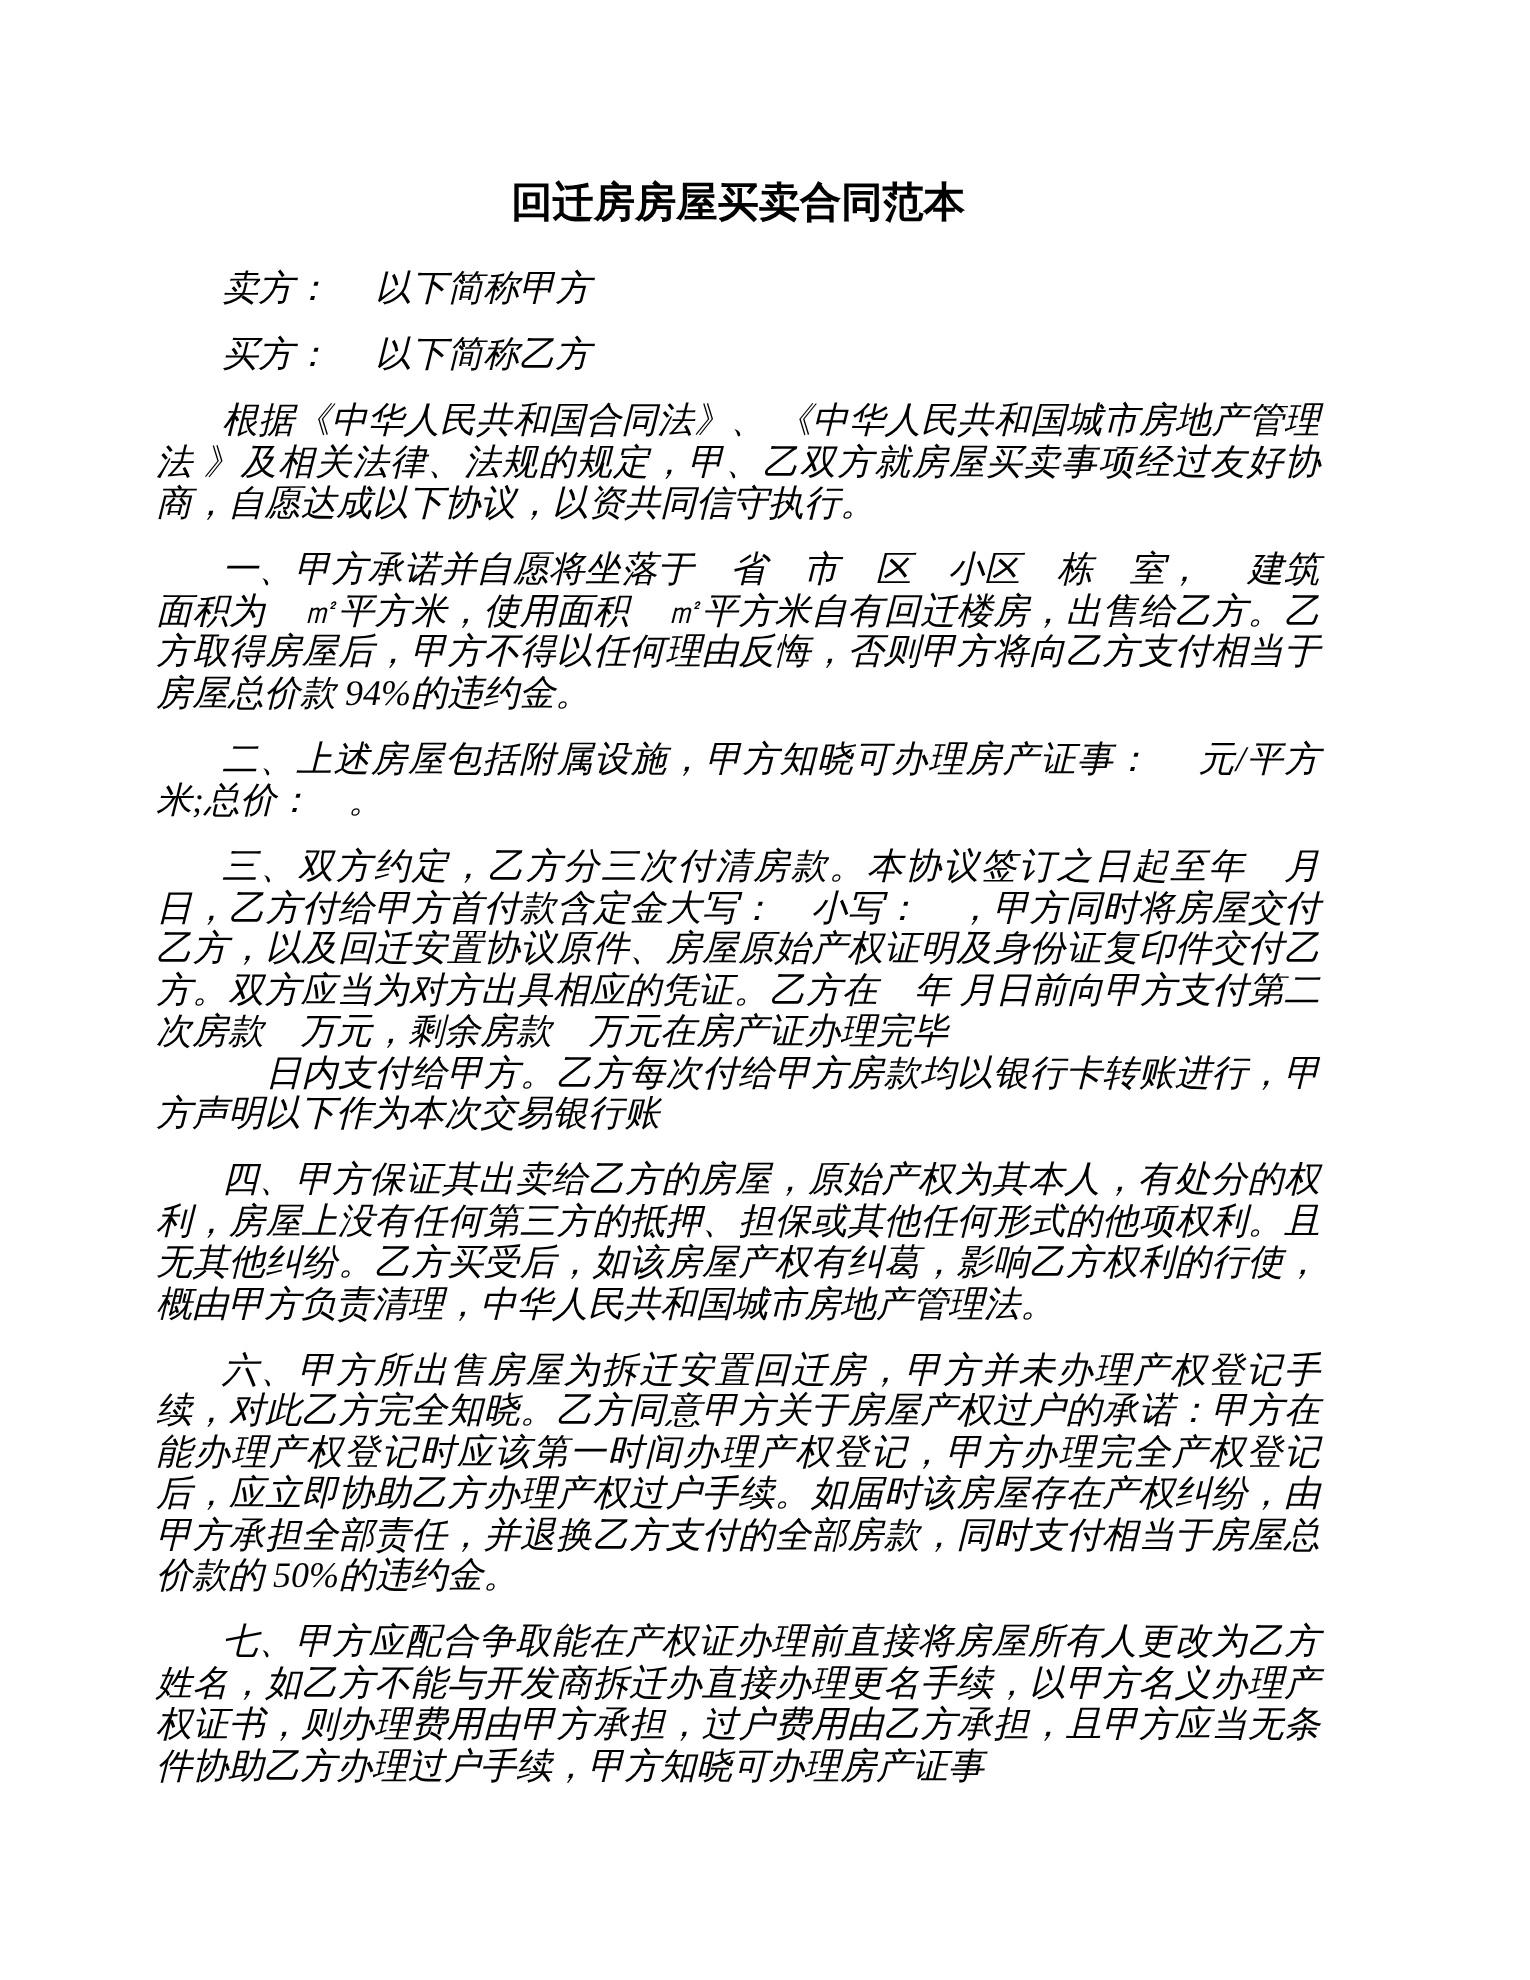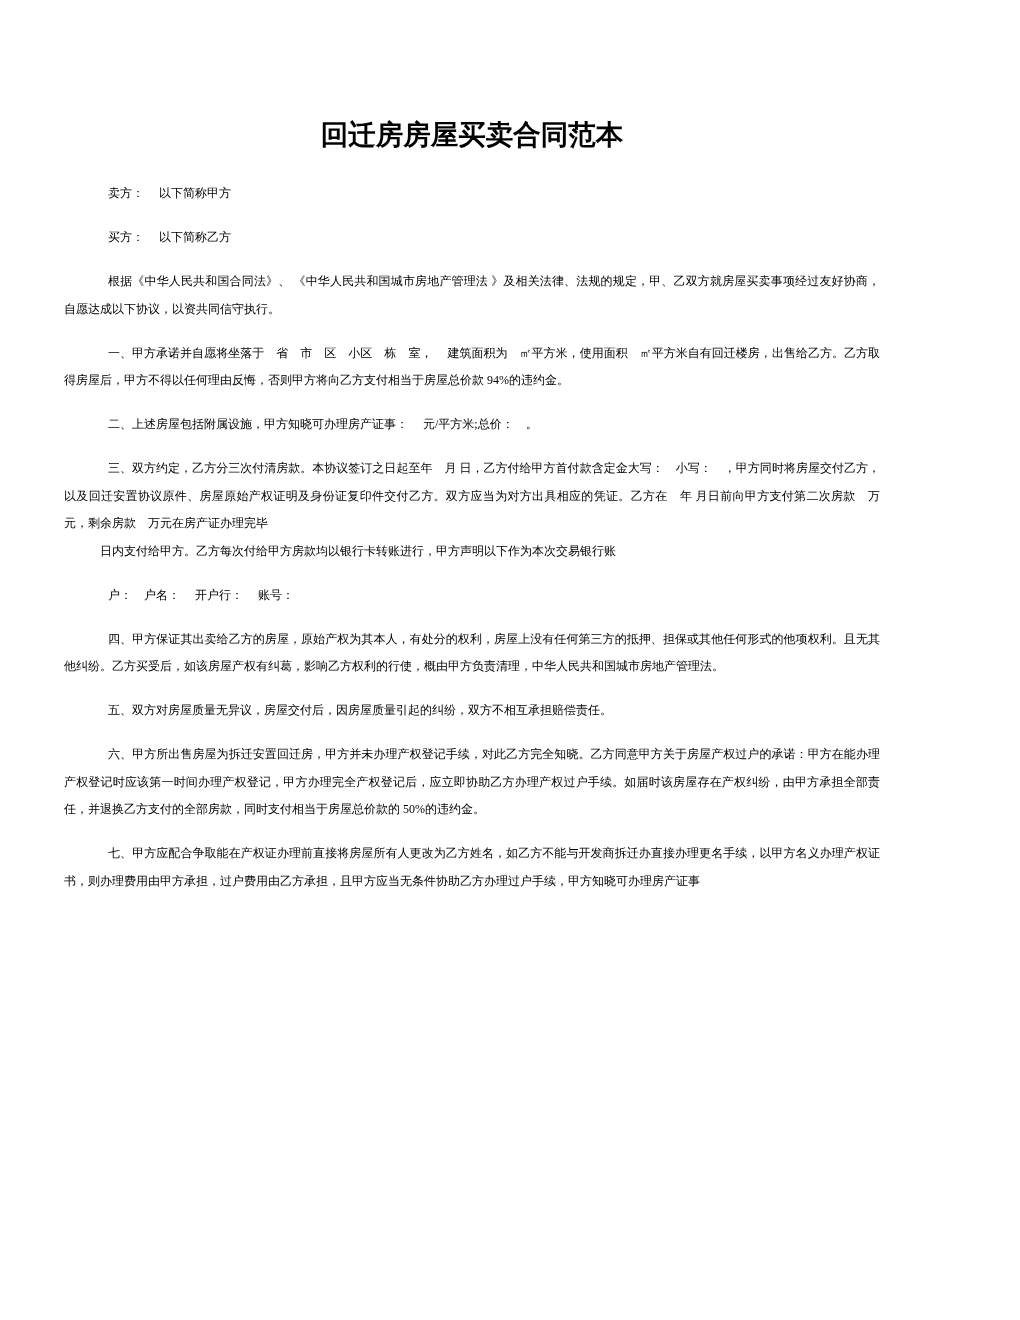--- a/index.html
+++ b/index.html
@@ -11,57 +11,56 @@
     position: relative;
     width: 1020px;
     height: 1320px;
     background: #ffffff;
     color: #000000;
     font-family: "Liberation Serif", "DejaVu Serif", serif;
     overflow: hidden;
     box-sizing: border-box;
   }
   .doc {
-    padding: 117px 140px 0 64px;
+    padding: 117px 140px 0 104px;
     box-sizing: border-box;
   }
   .doc-title {
     margin: 0 0 27px 0;
     font-size: 27.5px;
     line-height: 36px;
     font-weight: bold;
     text-align: center;
     white-space: pre-wrap;
   }
   .para {
     margin: 0 0 16.5px 0;
-    font-size: 12px;
+    font-size: 24px;
     line-height: 27.5px;
     text-indent: 44px;
     text-align: justify;
     white-space: pre-wrap;
     word-break: break-all;
+    font-style: italic;
   }
   .para:last-child {
     margin-bottom: 12px;
   }
 </style>
 </head>
 <body>
 
 <div class="page">
   <div class="doc">
     <h1 class="doc-title">回迁房房屋买卖合同范本</h1>
 
     <p class="para">卖方：　 以下简称甲方</p>
     <p class="para">买方：　 以下简称乙方</p>
     <p class="para">根据《中华人民共和国合同法》、 《中华人民共和国城市房地产管理法 》及相关法律、法规的规定，甲、乙双方就房屋买卖事项经过友好协商，自愿达成以下协议，以资共同信守执行。</p>
     <p class="para">一、甲方承诺并自愿将坐落于　省　市　区　小区　栋　室，　 建筑面积为　㎡平方米，使用面积　㎡平方米自有回迁楼房，出售给乙方。乙方取得房屋后，甲方不得以任何理由反悔，否则甲方将向乙方支付相当于房屋总价款 94%的违约金。</p>
     <p class="para">二、上述房屋包括附属设施，甲方知晓可办理房产证事：　 元/平方米;总价：　。</p>
     <p class="para">三、双方约定，乙方分三次付清房款。本协议签订之日起至年　月 日，乙方付给甲方首付款含定金大写：　小写：　，甲方同时将房屋交付乙方，以及回迁安置协议原件、房屋原始产权证明及身份证复印件交付乙方。双方应当为对方出具相应的凭证。乙方在　年 月日前向甲方支付第二次房款　万元，剩余房款　万元在房产证办理完毕
 　　　日内支付给甲方。乙方每次付给甲方房款均以银行卡转账进行，甲方声明以下作为本次交易银行账</p>
-    <p class="para">户：　户名：　 开户行：　 账号：</p>
     <p class="para">四、甲方保证其出卖给乙方的房屋，原始产权为其本人，有处分的权利，房屋上没有任何第三方的抵押、担保或其他任何形式的他项权利。且无其他纠纷。乙方买受后，如该房屋产权有纠葛，影响乙方权利的行使，概由甲方负责清理，中华人民共和国城市房地产管理法。</p>
-    <p class="para">五、双方对房屋质量无异议，房屋交付后，因房屋质量引起的纠纷，双方不相互承担赔偿责任。</p>
     <p class="para">六、甲方所出售房屋为拆迁安置回迁房，甲方并未办理产权登记手续，对此乙方完全知晓。乙方同意甲方关于房屋产权过户的承诺：甲方在能办理产权登记时应该第一时间办理产权登记，甲方办理完全产权登记后，应立即协助乙方办理产权过户手续。如届时该房屋存在产权纠纷，由甲方承担全部责任，并退换乙方支付的全部房款，同时支付相当于房屋总价款的 50%的违约金。</p>
     <p class="para">七、甲方应配合争取能在产权证办理前直接将房屋所有人更改为乙方姓名，如乙方不能与开发商拆迁办直接办理更名手续，以甲方名义办理产权证书，则办理费用由甲方承担，过户费用由乙方承担，且甲方应当无条件协助乙方办理过户手续，甲方知晓可办理房产证事</p>
   </div>
 </div>
 
 </body></html>

